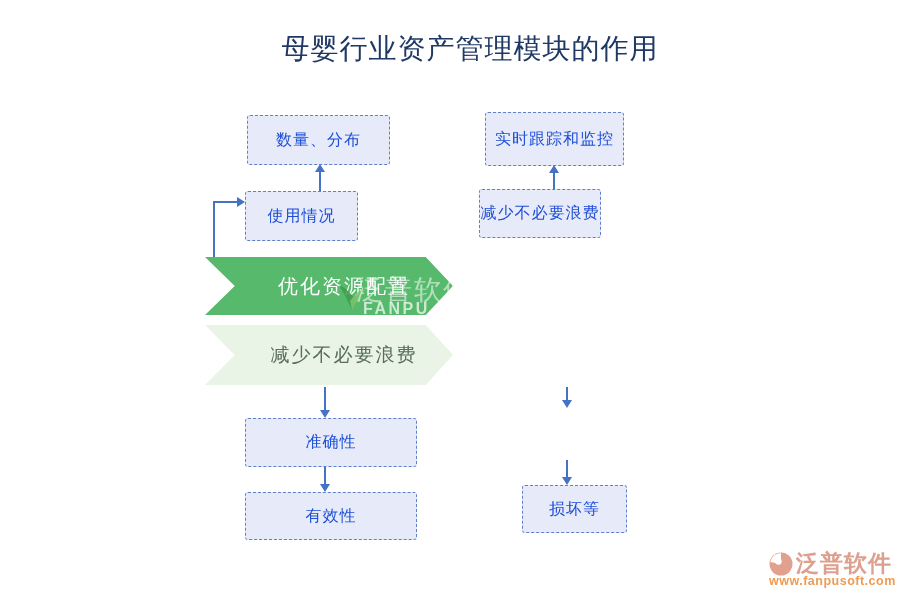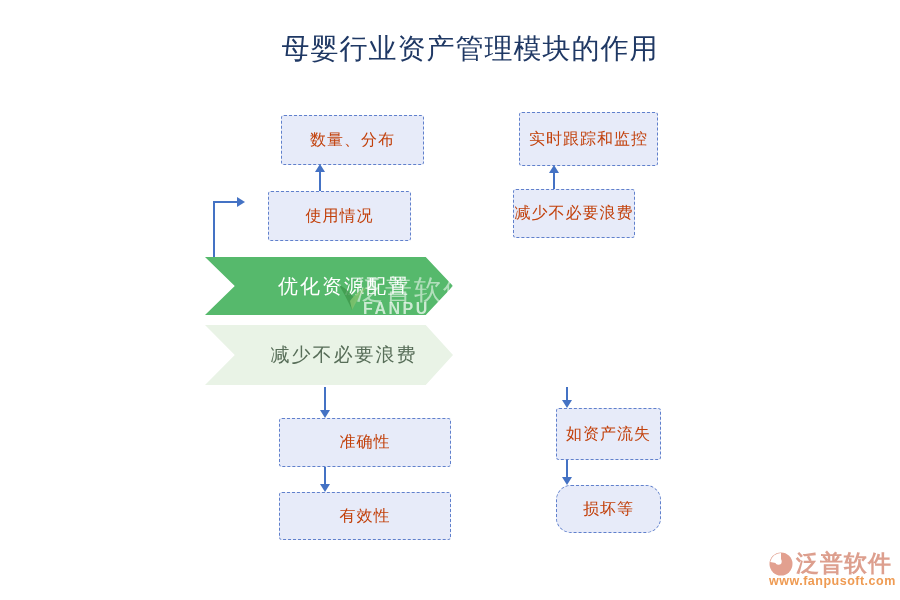--- a/index.html
+++ b/index.html
@@ -18,21 +18,21 @@
     font-family:"DejaVu Serif","Liberation Serif",serif;
   }
   .title{
     position:absolute;top:30px;left:0;width:900px;box-sizing:border-box;padding-left:40px;
     text-align:center;font-size:28px;letter-spacing:1px;color:var(--title);
   }
   .dbox{
     position:absolute;box-sizing:border-box;background:var(--box-fill);
     border:1px dashed var(--box-border);border-radius:3px;
     display:flex;align-items:center;justify-content:center;
-    font-size:16px;color:#c2410c;white-space:nowrap;letter-spacing:1px;margin-left:34px;
+    font-size:16px;color:#1d4ed8;white-space:nowrap;letter-spacing:1px;
   }
   .banner{
     position:absolute;display:flex;align-items:center;justify-content:center;
     box-sizing:border-box;padding-left:30px;white-space:nowrap;letter-spacing:2px;
     clip-path:polygon(12% 50%, 0 0, 89% 0, 100% 50%, 89% 100%, 0 100%);
   }
   .banner.row1{font-size:20px;color:#ffffff;}
   .banner.row2{font-size:19px;color:#586e59;}
   .vline{position:absolute;width:2px;background:var(--arrow);}
   .hline{position:absolute;height:2px;background:var(--arrow);}
@@ -59,21 +59,21 @@
   }
 </style>
 </head>
 <body>
 
 <div class="canvas">
 
   <div class="title">母婴行业资产管理模块的作用</div>
 
   <div class="dbox" style="left:247px;top:115px;width:143px;height:50px;">数量、分布</div>
-  <div class="dbox" style="left:234px;top:191px;width:143px;height:50px;">使用情况</div>
+  <div class="dbox" style="left:245px;top:191px;width:113px;height:50px;">使用情况</div>
 
   <div class="dbox" style="left:485px;top:112px;width:139px;height:54px;">实时跟踪和监控</div>
   <div class="dbox" style="left:479px;top:189px;width:122px;height:49px;">减少不必要浪费</div>
 
   <div>
     <div class="vline" style="left:319px;top:172px;height:19px;"></div>
     <div class="ahead-up" style="left:315px;top:164px;"></div>
   </div>
 
   <div>
@@ -105,22 +105,21 @@
     <div class="ahead-down" style="left:562px;top:400px;"></div>
   </div>
   <div>
     <div class="vline" style="left:566px;top:460px;height:17px;"></div>
     <div class="ahead-down" style="left:562px;top:477px;"></div>
   </div>
 
   <div class="dbox" style="left:245px;top:492px;width:172px;height:48px;">有效性</div>
   <div class="dbox" style="left:245px;top:418px;width:172px;height:49px;">准确性</div>
 
-  <div class="dbox" style="left:522px;top:408px;width:105px;height:52px;">如资产流失</div>
-  <div class="dbox" style="left:522px;top:485px;width:105px;height:48px;border-radius:15px;">损坏等</div>
+  <div class="dbox" style="left:522px;top:485px;width:105px;height:48px;">损坏等</div>
 
   <div class="wm-leaf">
     <svg width="34" height="28" viewBox="0 0 34 28">
       <path d="M4,2 C10,12 14,20 17,27 L20,16 C14,8 9,4 4,2 Z" fill="#3f9a4e" opacity="0.85"></path>
       <path d="M32,4 C26,11 21,19 17,27 L15,18 C20,11 26,6 32,4 Z" fill="#7fc36f" opacity="0.85"></path>
     </svg>
   </div>
   <div class="wm-center-brand">泛普软件</div>
   <div class="wm-center-latin">FANPU SOFTWARE</div>
 

